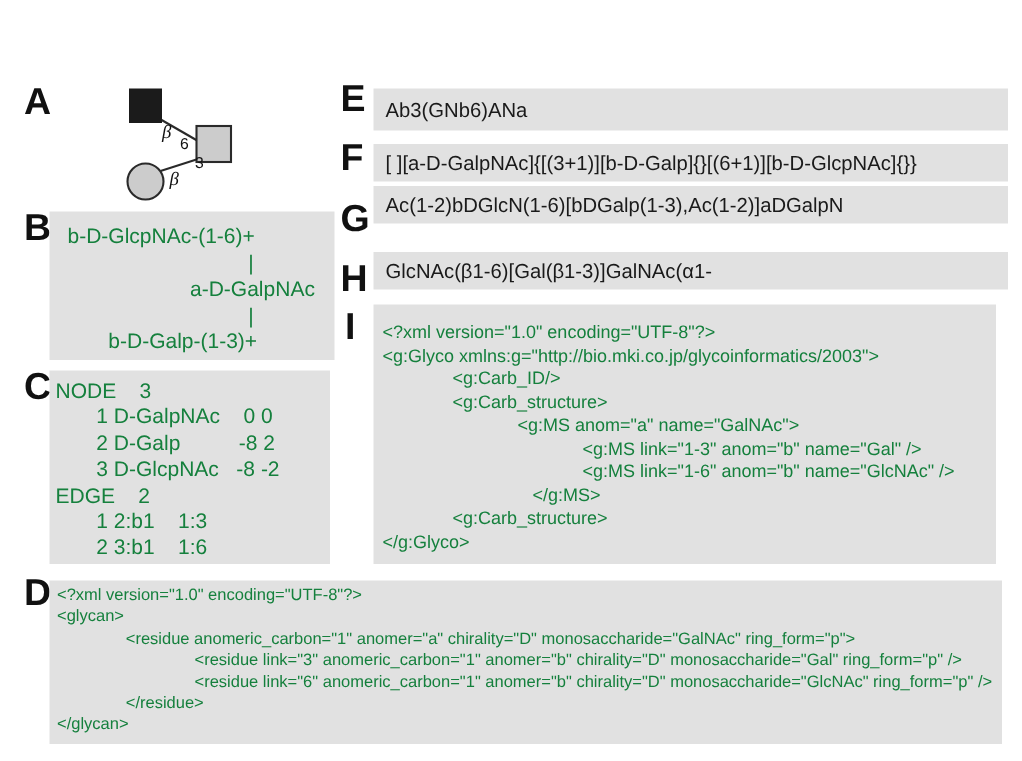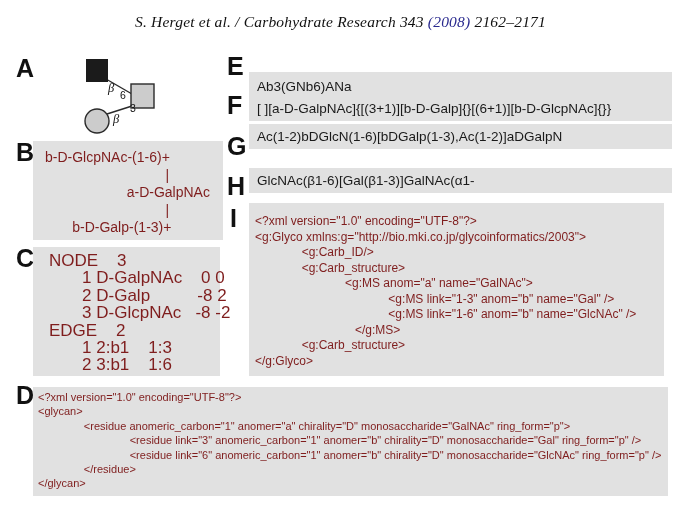--- a/index.html
+++ b/index.html
@@ -18,36 +18,35 @@
     font-family:"Liberation Sans",sans-serif;
   }
   .gbox{
     position:absolute;background:#e1e1e1;
   }
   .oneline{
     display:flex;align-items:center;padding-left:8px;
     font-size:13.5px;white-space:pre;
   }
   pre.block{
-    margin:0;font-family:"Liberation Sans",sans-serif;white-space:pre;color:#7f1d1d;
+    margin:0;font-family:"Liberation Sans",sans-serif;white-space:pre;color:#15803d;
   }
   .pre-b{font-size:14px;line-height:17.5px;padding:8px 0 0 12px;}
-  .pre-c{font-size:17px;line-height:17.4px;padding:5px 0 0 16px;}
+  .pre-c{font-size:14px;line-height:17.4px;padding:5px 0 0 4px;}
   .pre-d{font-size:11px;line-height:14.4px;padding:3px 0 0 5px;}
   .pre-i{font-size:12px;line-height:15.5px;padding:11px 0 0 6px;}
   svg text{font-family:"Liberation Sans",sans-serif;fill:#111111;}
   svg text.greek{font-family:"Liberation Serif",serif;font-style:italic;font-size:12.5px;}
   svg text.num{font-size:10.5px;}
 </style>
 </head>
 <body>
 
 <div class="page">
 
-  <div class="runhead"><span>S. Herget et al. / Carbohydrate Research 343 </span><span class="year">(2008)</span><span> 2162–2171</span></div>
 
   <div class="plabel" style="left:16px;top:56px">A</div>
   <svg style="position:absolute;left:75px;top:55px" width="90" height="85" viewBox="0 0 90 85">
     <line x1="31" y1="24" x2="57" y2="39" stroke="#2a2a2a" stroke-width="1.4"></line>
     <line x1="32" y1="59" x2="57" y2="51" stroke="#2a2a2a" stroke-width="1.4"></line>
     <rect x="11" y="4" width="22" height="23" fill="#1b1b1b"></rect>
     <rect x="56" y="29" width="23" height="24" fill="#cccccc" stroke="#2a2a2a" stroke-width="1.4"></rect>
     <circle cx="22" cy="66" r="12" fill="#cccccc" stroke="#2a2a2a" stroke-width="1.4"></circle>
     <text x="33" y="37" class="greek">β</text>
     <text x="45" y="44" class="num">6</text>
@@ -80,21 +79,21 @@
     <pre class="block pre-d">&lt;?xml version="1.0" encoding="UTF-8"?&gt;
 &lt;glycan&gt;
                &lt;residue anomeric_carbon="1" anomer="a" chirality="D" monosaccharide="GalNAc" ring_form="p"&gt;
                               &lt;residue link="3" anomeric_carbon="1" anomer="b" chirality="D" monosaccharide="Gal" ring_form="p" /&gt;
                               &lt;residue link="6" anomeric_carbon="1" anomer="b" chirality="D" monosaccharide="GlcNAc" ring_form="p" /&gt;
                &lt;/residue&gt;
 &lt;/glycan&gt;</pre>
   </div>
 
   <div class="plabel" style="left:227px;top:54px">E</div>
-  <div class="gbox oneline" style="left:249px;top:72px;width:415px;height:28px">
+  <div class="gbox oneline" style="left:249px;top:59px;width:415px;height:28px">
     <span>Ab3(GNb6)ANa</span>
   </div>
 
   <div class="plabel" style="left:227px;top:93px">F</div>
   <div class="gbox oneline" style="left:249px;top:96px;width:415px;height:25px">
     <span>[ ][a-D-GalpNAc]{[(3+1)][b-D-Galp]{}[(6+1)][b-D-GlcpNAc]{}}</span>
   </div>
 
   <div class="plabel" style="left:227px;top:134px">G</div>
   <div class="gbox oneline" style="left:249px;top:124px;width:415px;height:25px">

